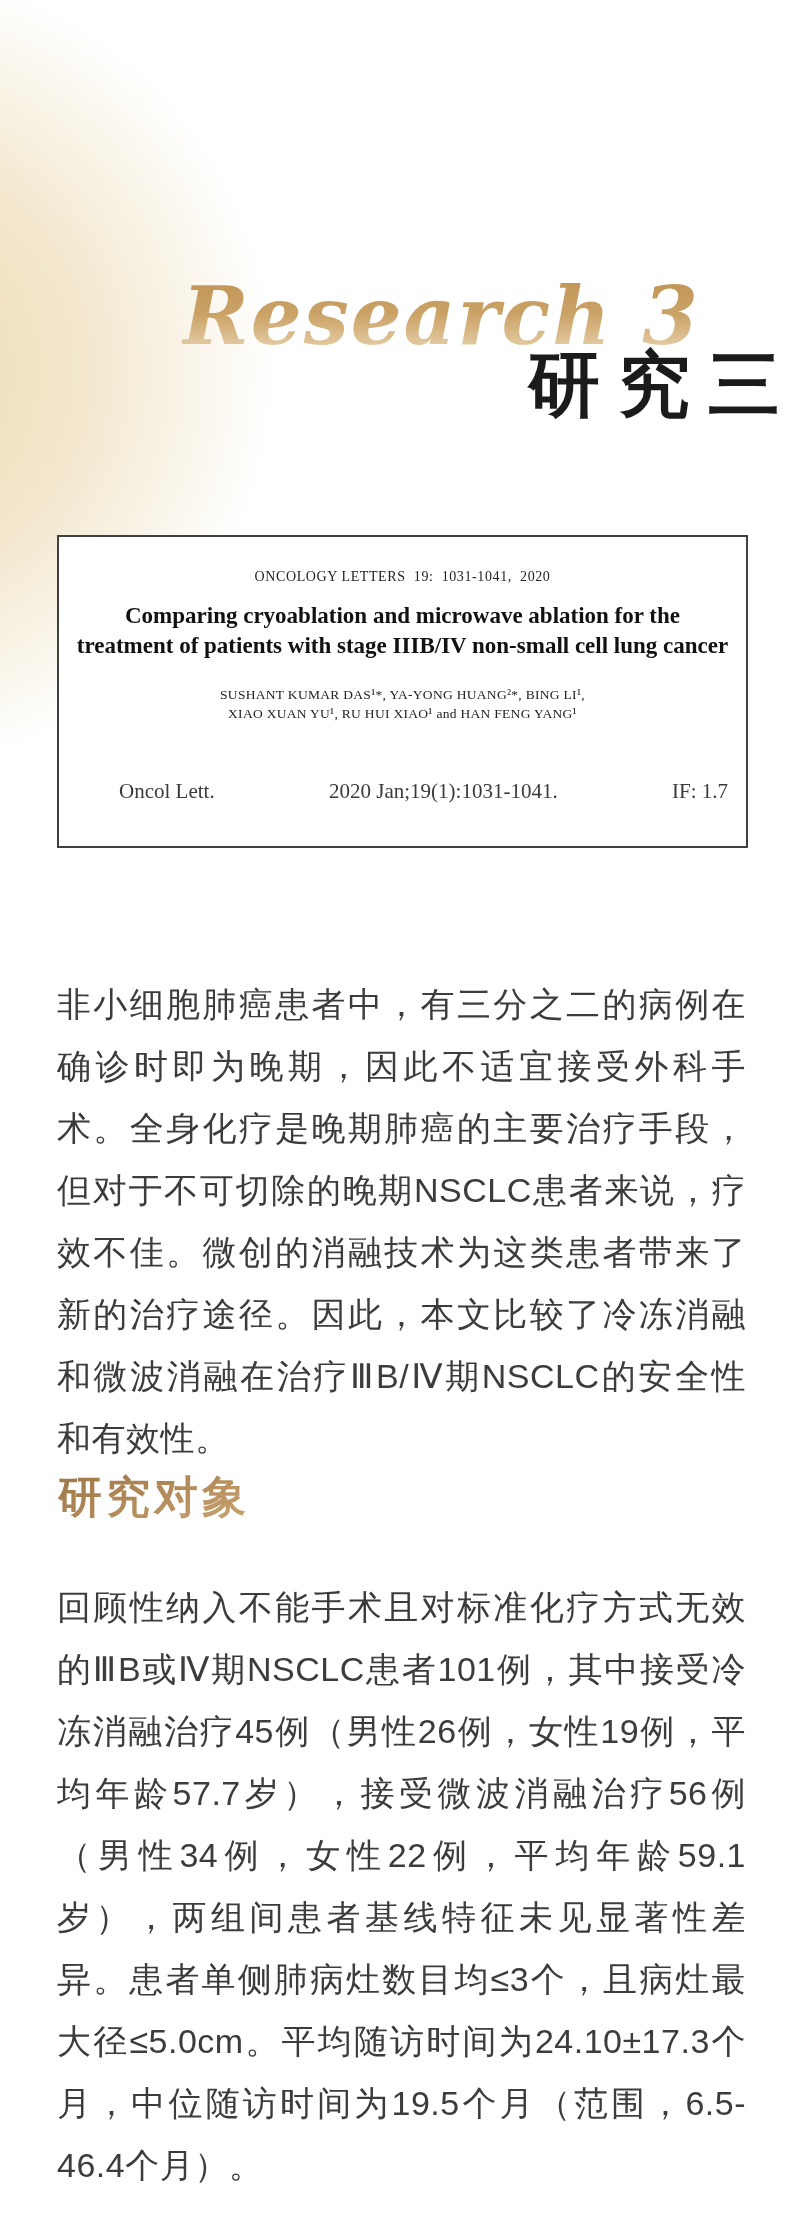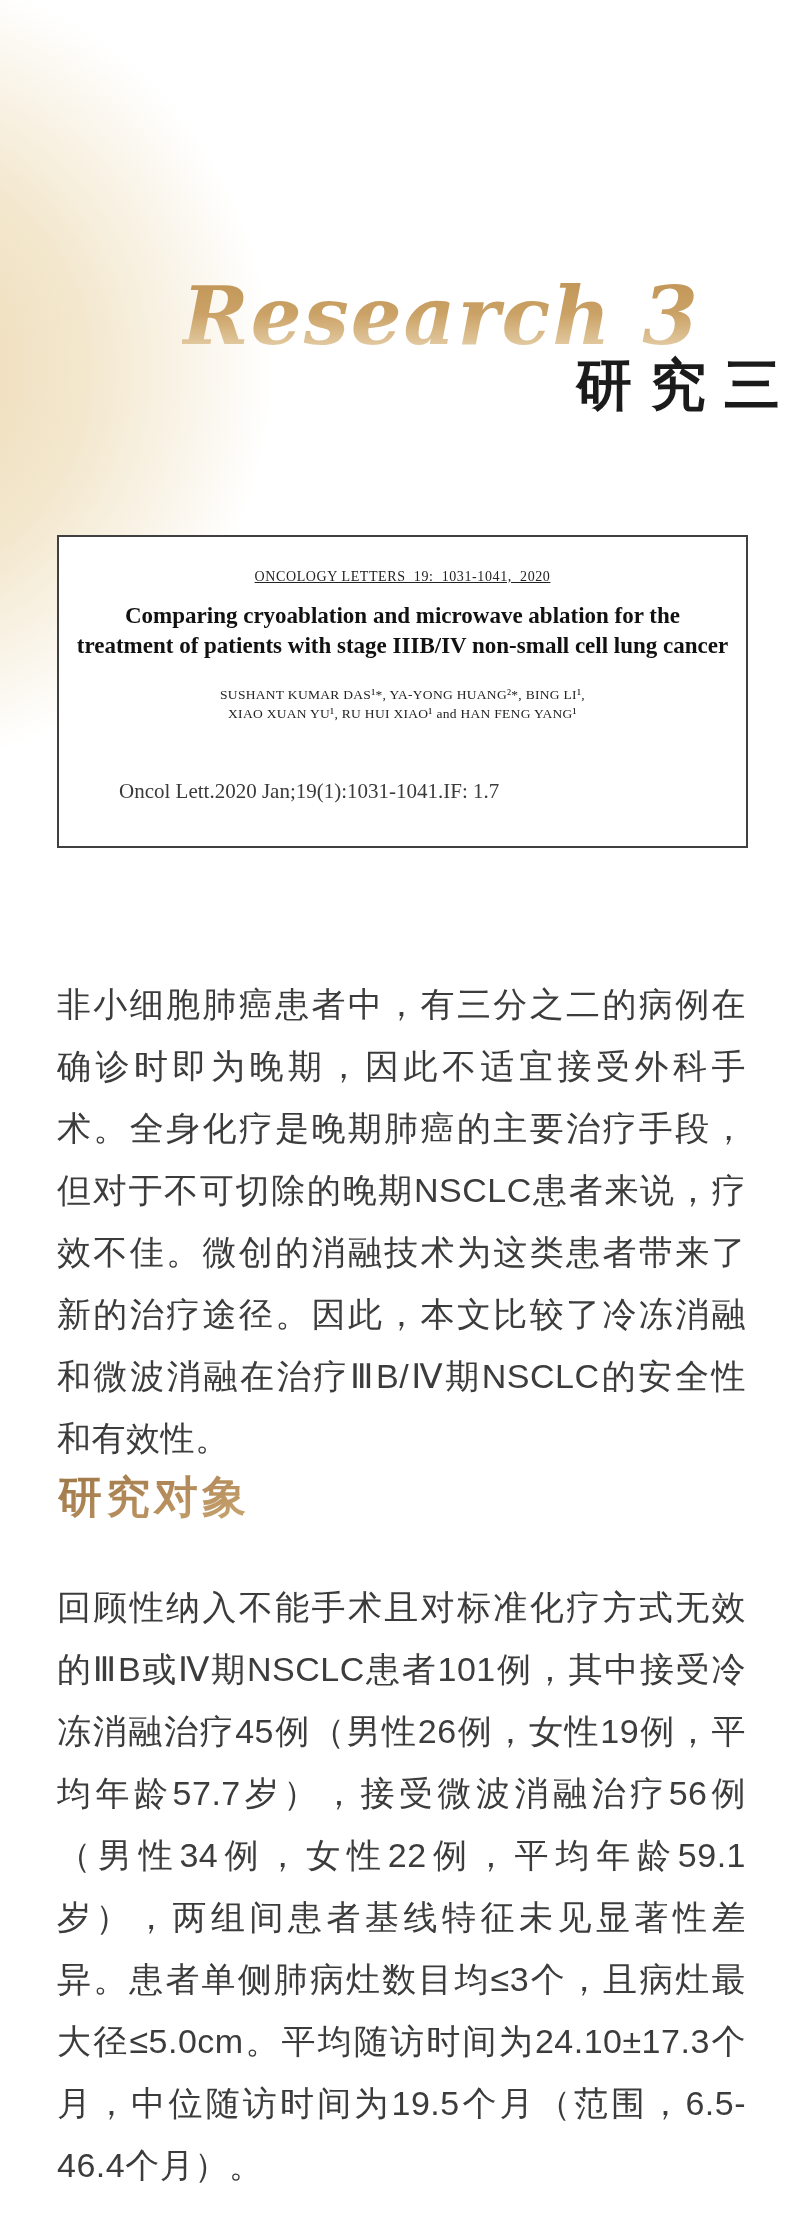--- a/index.html
+++ b/index.html
@@ -15,41 +15,41 @@
     position:absolute;top:266px;right:100px;
     font-family:"DejaVu Serif", serif;font-style:italic;font-weight:bold;
     font-size:80px;line-height:100px;letter-spacing:2px;
     background:linear-gradient(180deg,#bd9152 0%,#cba266 48%,#f1e3c6 100%);
     -webkit-background-clip:text;background-clip:text;
     color:transparent;
   }
   .cn-title{
     position:absolute;top:338px;right:2px;
     font-family:"DejaVu Serif", serif;font-weight:700;
-    font-size:56px;line-height:92px;letter-spacing:18px;
+    font-size:72px;line-height:92px;letter-spacing:18px;
     color:#1b1b1b;
   }
   
   .paper-card{
     position:absolute;top:535px;left:57px;width:691px;height:313px;
     box-sizing:border-box;border:2px solid #404040;background:#ffffff;
     font-family:"Liberation Serif", serif;text-align:center;
   }
   .journal-line{
     margin-top:32px;font-size:14px;line-height:16px;color:#222222;
-    letter-spacing:0.6px;white-space:pre;text-decoration:underline;
+    letter-spacing:0.6px;white-space:pre;
   }
   .paper-title{
     margin-top:16px;font-size:23px;line-height:30px;font-weight:bold;color:#111111;
   }
   .authors{
     margin-top:24px;font-size:13.5px;line-height:19px;color:#222222;letter-spacing:0.3px;
   }
   .cite-row{
-    margin-top:56px;display:flex;align-items:center;
+    margin-top:56px;display:flex;justify-content:space-between;align-items:center;
     padding:0 18px 0 60px;font-size:21px;color:#3a3a3a;
   }
   
   .body-par{
     position:absolute;left:57px;width:689px;
     font-size:34px;line-height:62px;color:#3c3c3c;
     text-align:justify;letter-spacing:0.5px;
   }
   .par-intro{top:973px;}
   .par-study{top:1576px;}

